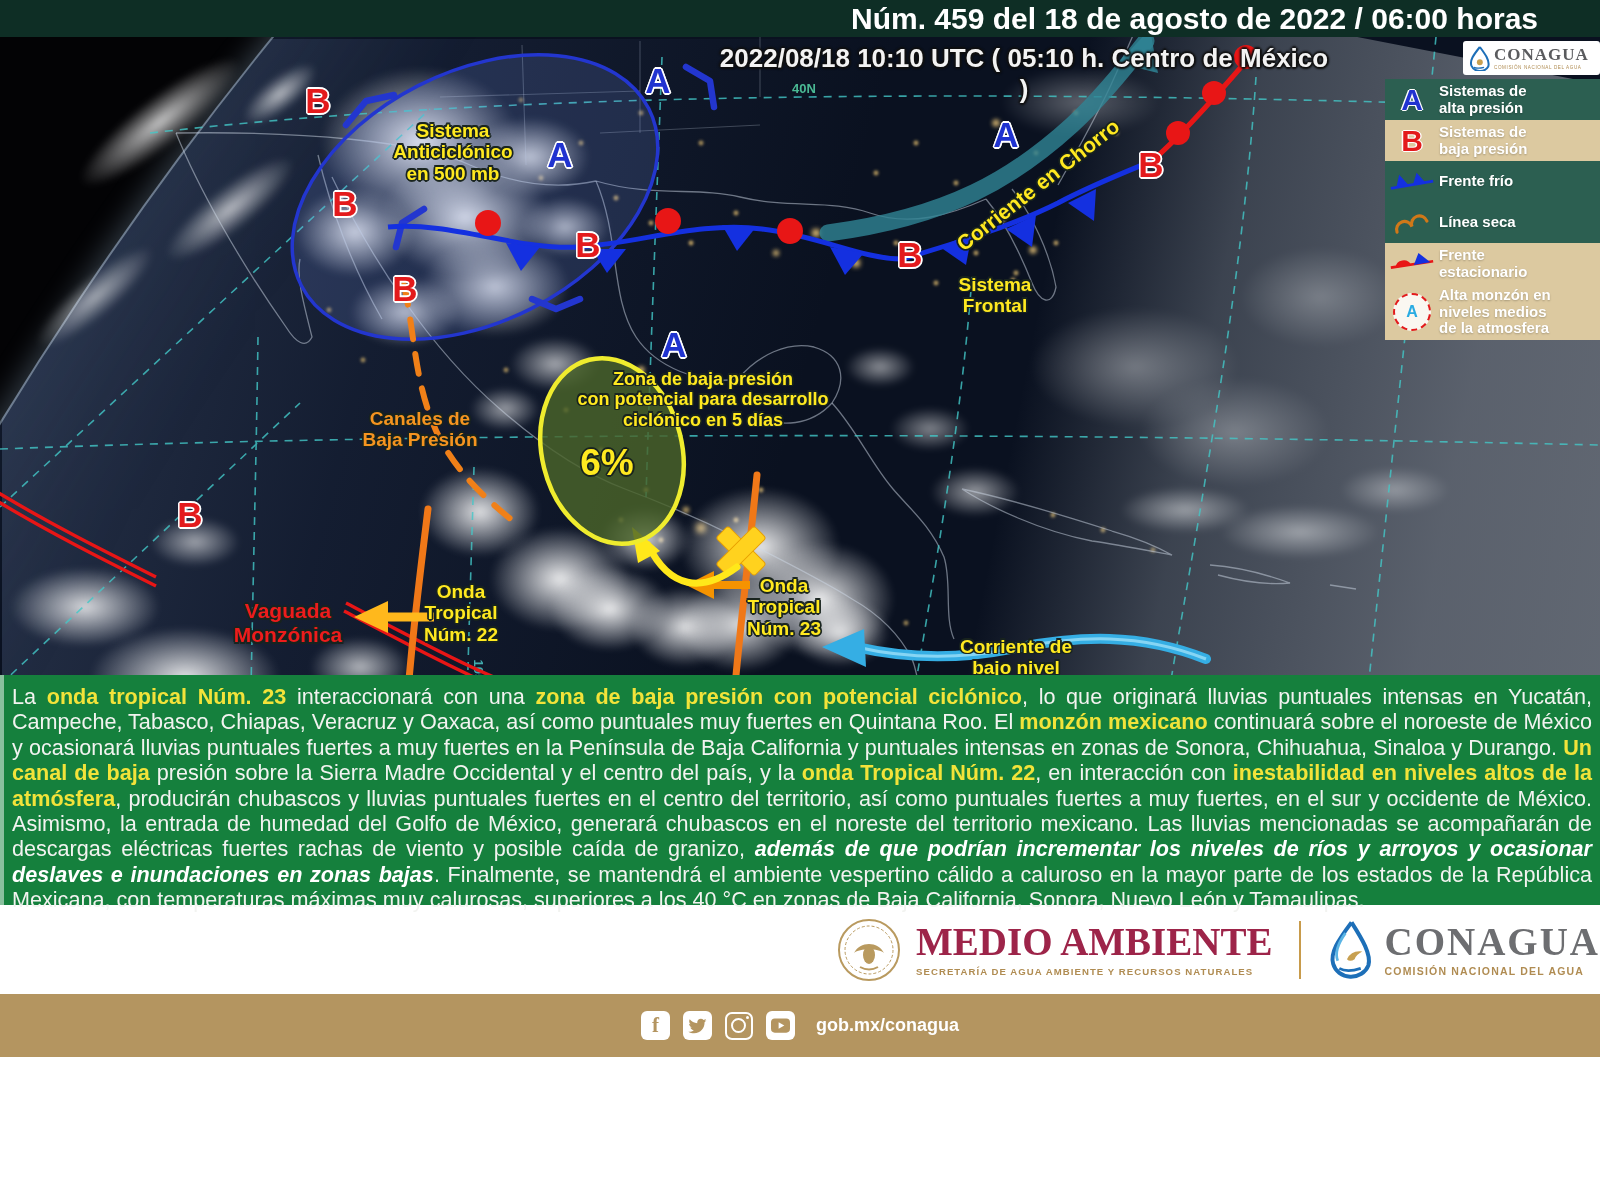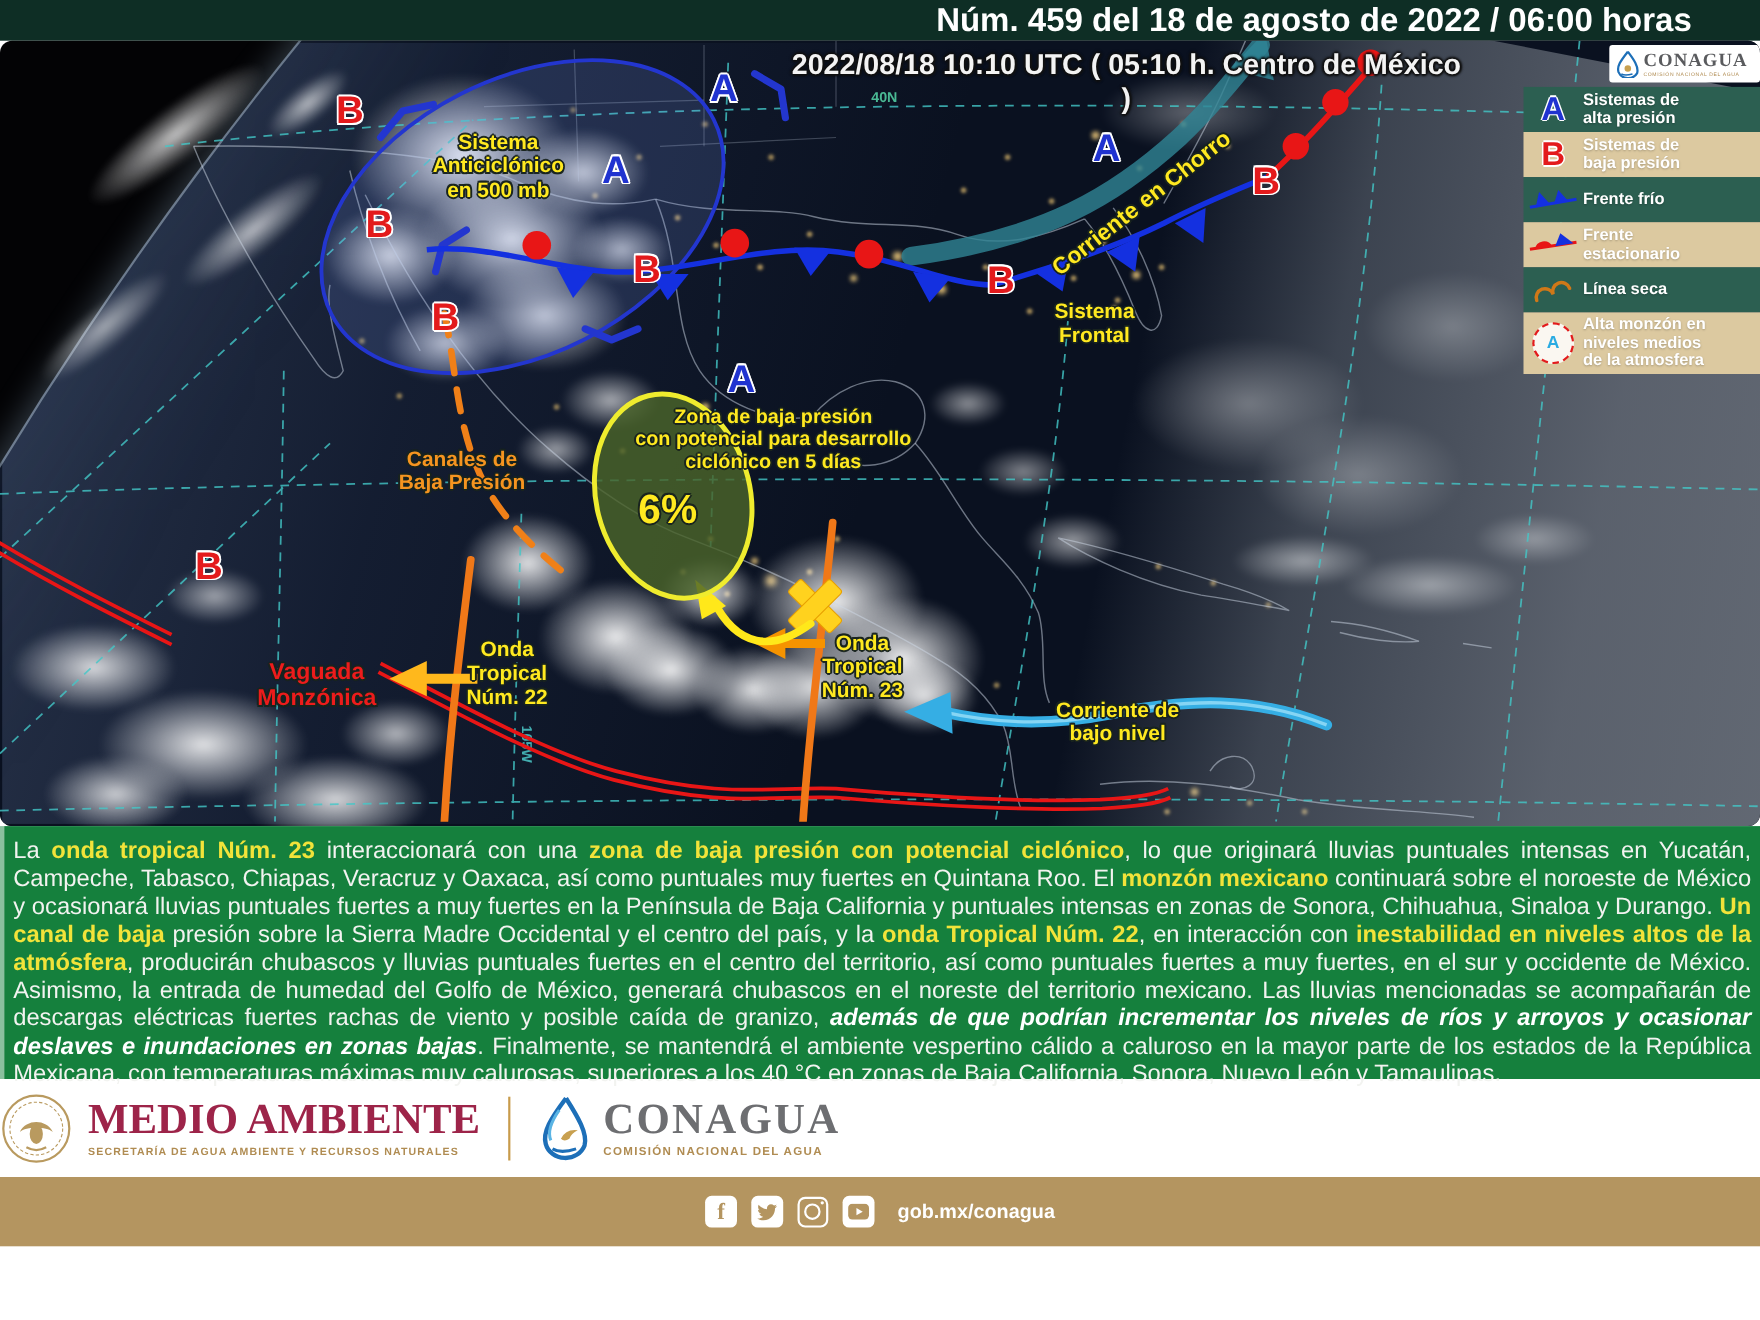--- a/index.html
+++ b/index.html
@@ -7,21 +7,21 @@
         font-family:"Liberation Sans",sans-serif;background:#fff;}
 
   
   .hdr-top{height:57px;background:#1A4B3D;display:flex;align-items:center;justify-content:flex-end;}
   .hdr-title{color:#fff;font-size:43px;font-weight:bold;letter-spacing:.5px;padding-right:10px;
              transform:scaleY(1.05);}
   .hdr-sub-band{height:37px;background:#0E2E25;display:flex;align-items:center;justify-content:flex-end;}
   .hdr-subtitle{color:#fff;font-size:30px;font-weight:bold;padding-right:62px;}
 
   
-  .map{height:714px;position:relative;background:#030305;overflow:hidden;border-radius:11px;}
+  .map{height:638px;position:relative;background:#030305;overflow:hidden;}
   .earth{position:absolute;width:7152px;height:7152px;left:-526px;top:-1326px;border-radius:50%;
          background-color:#0A1120;
          background-image:linear-gradient(105deg,rgba(110,130,170,.33) 0%,rgba(55,72,110,.22) 25%,rgba(12,18,36,0) 50%);
          background-size:1600px 710px;background-position:526px 1326px;background-repeat:no-repeat;
          border:2px solid rgba(200,220,235,.45);
          box-shadow:0 0 28px 5px rgba(170,200,225,.28), inset 0 0 140px 40px rgba(110,140,180,.10);}
   .lights{position:absolute;left:0;top:0;width:2px;height:2px;border-radius:50%;z-index:10;
     box-shadow:
       615px 160px 3px 1.5px rgba(222,186,110,.85), 650px 185px 3px 1.5px rgba(222,186,110,.8),
       690px 205px 3px 1.5px rgba(222,186,110,.85), 735px 175px 3px 1.5px rgba(222,186,110,.8),
@@ -102,21 +102,21 @@
   .badge-txt .t2{font-size:4.6px;color:#B08C52;letter-spacing:.6px;margin-top:1.5px;}
 
   
   .summary{height:230px;background:#15803d;box-sizing:border-box;padding:9px 8px 0 8px;
            border-left:4px solid rgba(255,255,255,.5);}
   .summary p{margin:0;color:#F2F3F0;font-size:21.6px;line-height:25.4px;text-align:justify;}
   .seg-y{color:#F2E33A;font-weight:bold;}
   .seg-wi{font-weight:bold;font-style:italic;color:#FFFFFF;}
 
   
-  .logos{height:89px;background:#fff;display:flex;align-items:center;justify-content:flex-start;gap:26px;}
+  .logos{height:89px;background:#fff;display:flex;align-items:center;justify-content:flex-end;gap:26px;}
   .ma-block{display:flex;align-items:center;gap:14px;}
   .ma-txt .ma-title{font-family:"Liberation Serif",serif;font-weight:bold;font-size:39px;color:#9D2449;line-height:1;}
   .ma-txt .ma-sub{font-size:9.6px;font-weight:bold;color:#B08C52;letter-spacing:1.05px;margin-top:5px;}
   .sep{width:2px;height:58px;background:#C89B4B;}
   .cg-block{display:flex;align-items:center;gap:12px;}
   .cg-txt .cg-title{font-family:"Liberation Serif",serif;font-weight:bold;font-size:39px;color:#6D6E71;letter-spacing:2px;line-height:1;}
   .cg-txt .cg-sub{font-size:10.5px;font-weight:bold;color:#B08C52;letter-spacing:1.2px;margin-top:4px;}
 
   .goldbar{height:63px;background:#B49560;display:flex;align-items:center;justify-content:center;gap:13px;}
   .sic{width:29px;height:29px;border-radius:6px;background:#fff;display:flex;align-items:center;justify-content:center;}
@@ -369,38 +369,38 @@
       <div class="lg-row g">
         <div class="lg-sym">
           <svg width="46" height="26" viewBox="0 0 50 26">
             <path d="M2,20 L48,12" stroke="#1430E0" stroke-width="3" fill="none"></path>
             <polygon points="8,19 22,17 11,5" fill="#1430E0"></polygon>
             <polygon points="26,16 40,14 30,3" fill="#1430E0"></polygon>
           </svg>
         </div>
         <div class="lg-label">Frente frío</div>
       </div>
+      <div class="lg-row g">
+        <div class="lg-sym">
+          <svg width="44" height="28" viewBox="0 0 50 28">
+            <path d="M6,20 a9,9 0 1,1 18,-2 a9,9 0 1,1 18,-2" stroke="#D07818" stroke-width="3.6" fill="none" stroke-linecap="round" transform="rotate(-14 25 14)"></path>
+          </svg>
+        </div>
+        <div class="lg-label">Línea seca</div>
+      </div>
       <div class="lg-row t">
         <div class="lg-sym">
           <svg width="46" height="26" viewBox="0 0 50 26">
             <path d="M2,17 L48,10" stroke="#E81616" stroke-width="3" fill="none"></path>
             <path d="M7,17 a9,9 0 0,1 17,-3 z" fill="#E81616"></path>
             <polygon points="27,14 45,11 32,1" fill="#1430E0"></polygon>
           </svg>
         </div>
         <div class="lg-label">Frente
 estacionario</div>
-      </div>
-      <div class="lg-row g">
-        <div class="lg-sym">
-          <svg width="44" height="28" viewBox="0 0 50 28">
-            <path d="M6,20 a9,9 0 1,1 18,-2 a9,9 0 1,1 18,-2" stroke="#D07818" stroke-width="3.6" fill="none" stroke-linecap="round" transform="rotate(-14 25 14)"></path>
-          </svg>
-        </div>
-        <div class="lg-label">Línea seca</div>
       </div>
       <div class="lg-row t last">
         <div class="lg-sym">
           <div class="mlh">
             <span>A</span>
           </div>
         </div>
         <div class="lg-label">Alta monzón en
 niveles medios
 de la atmosfera</div>

